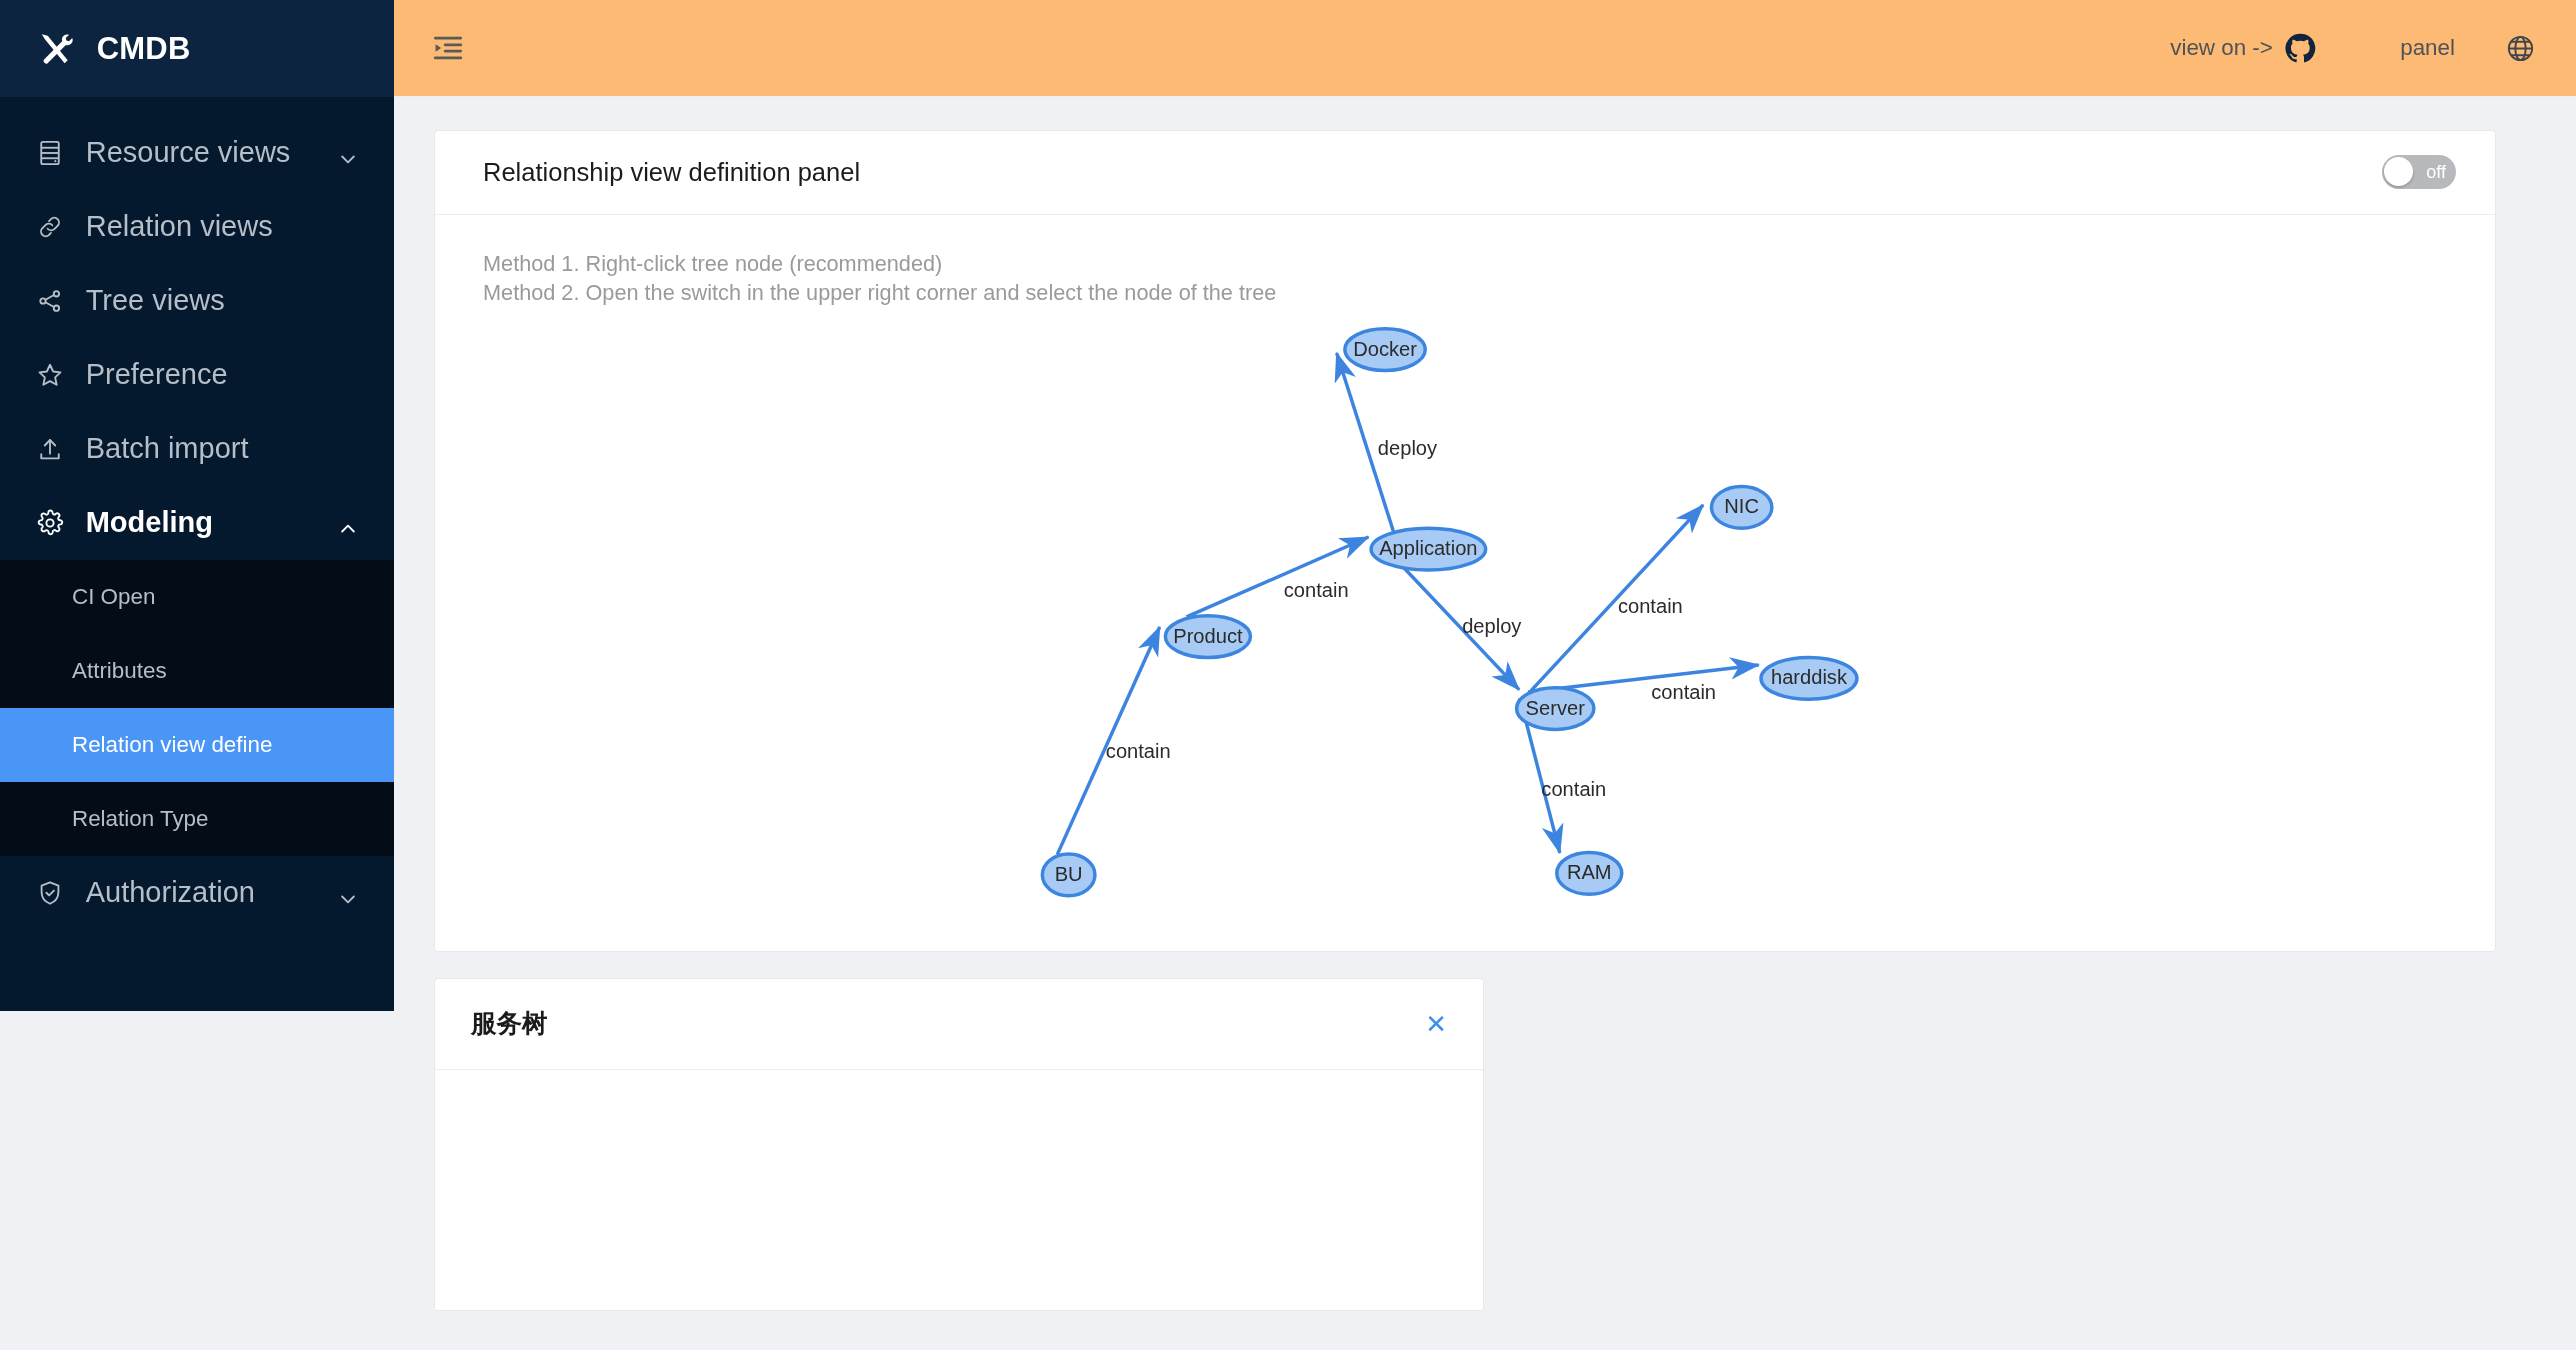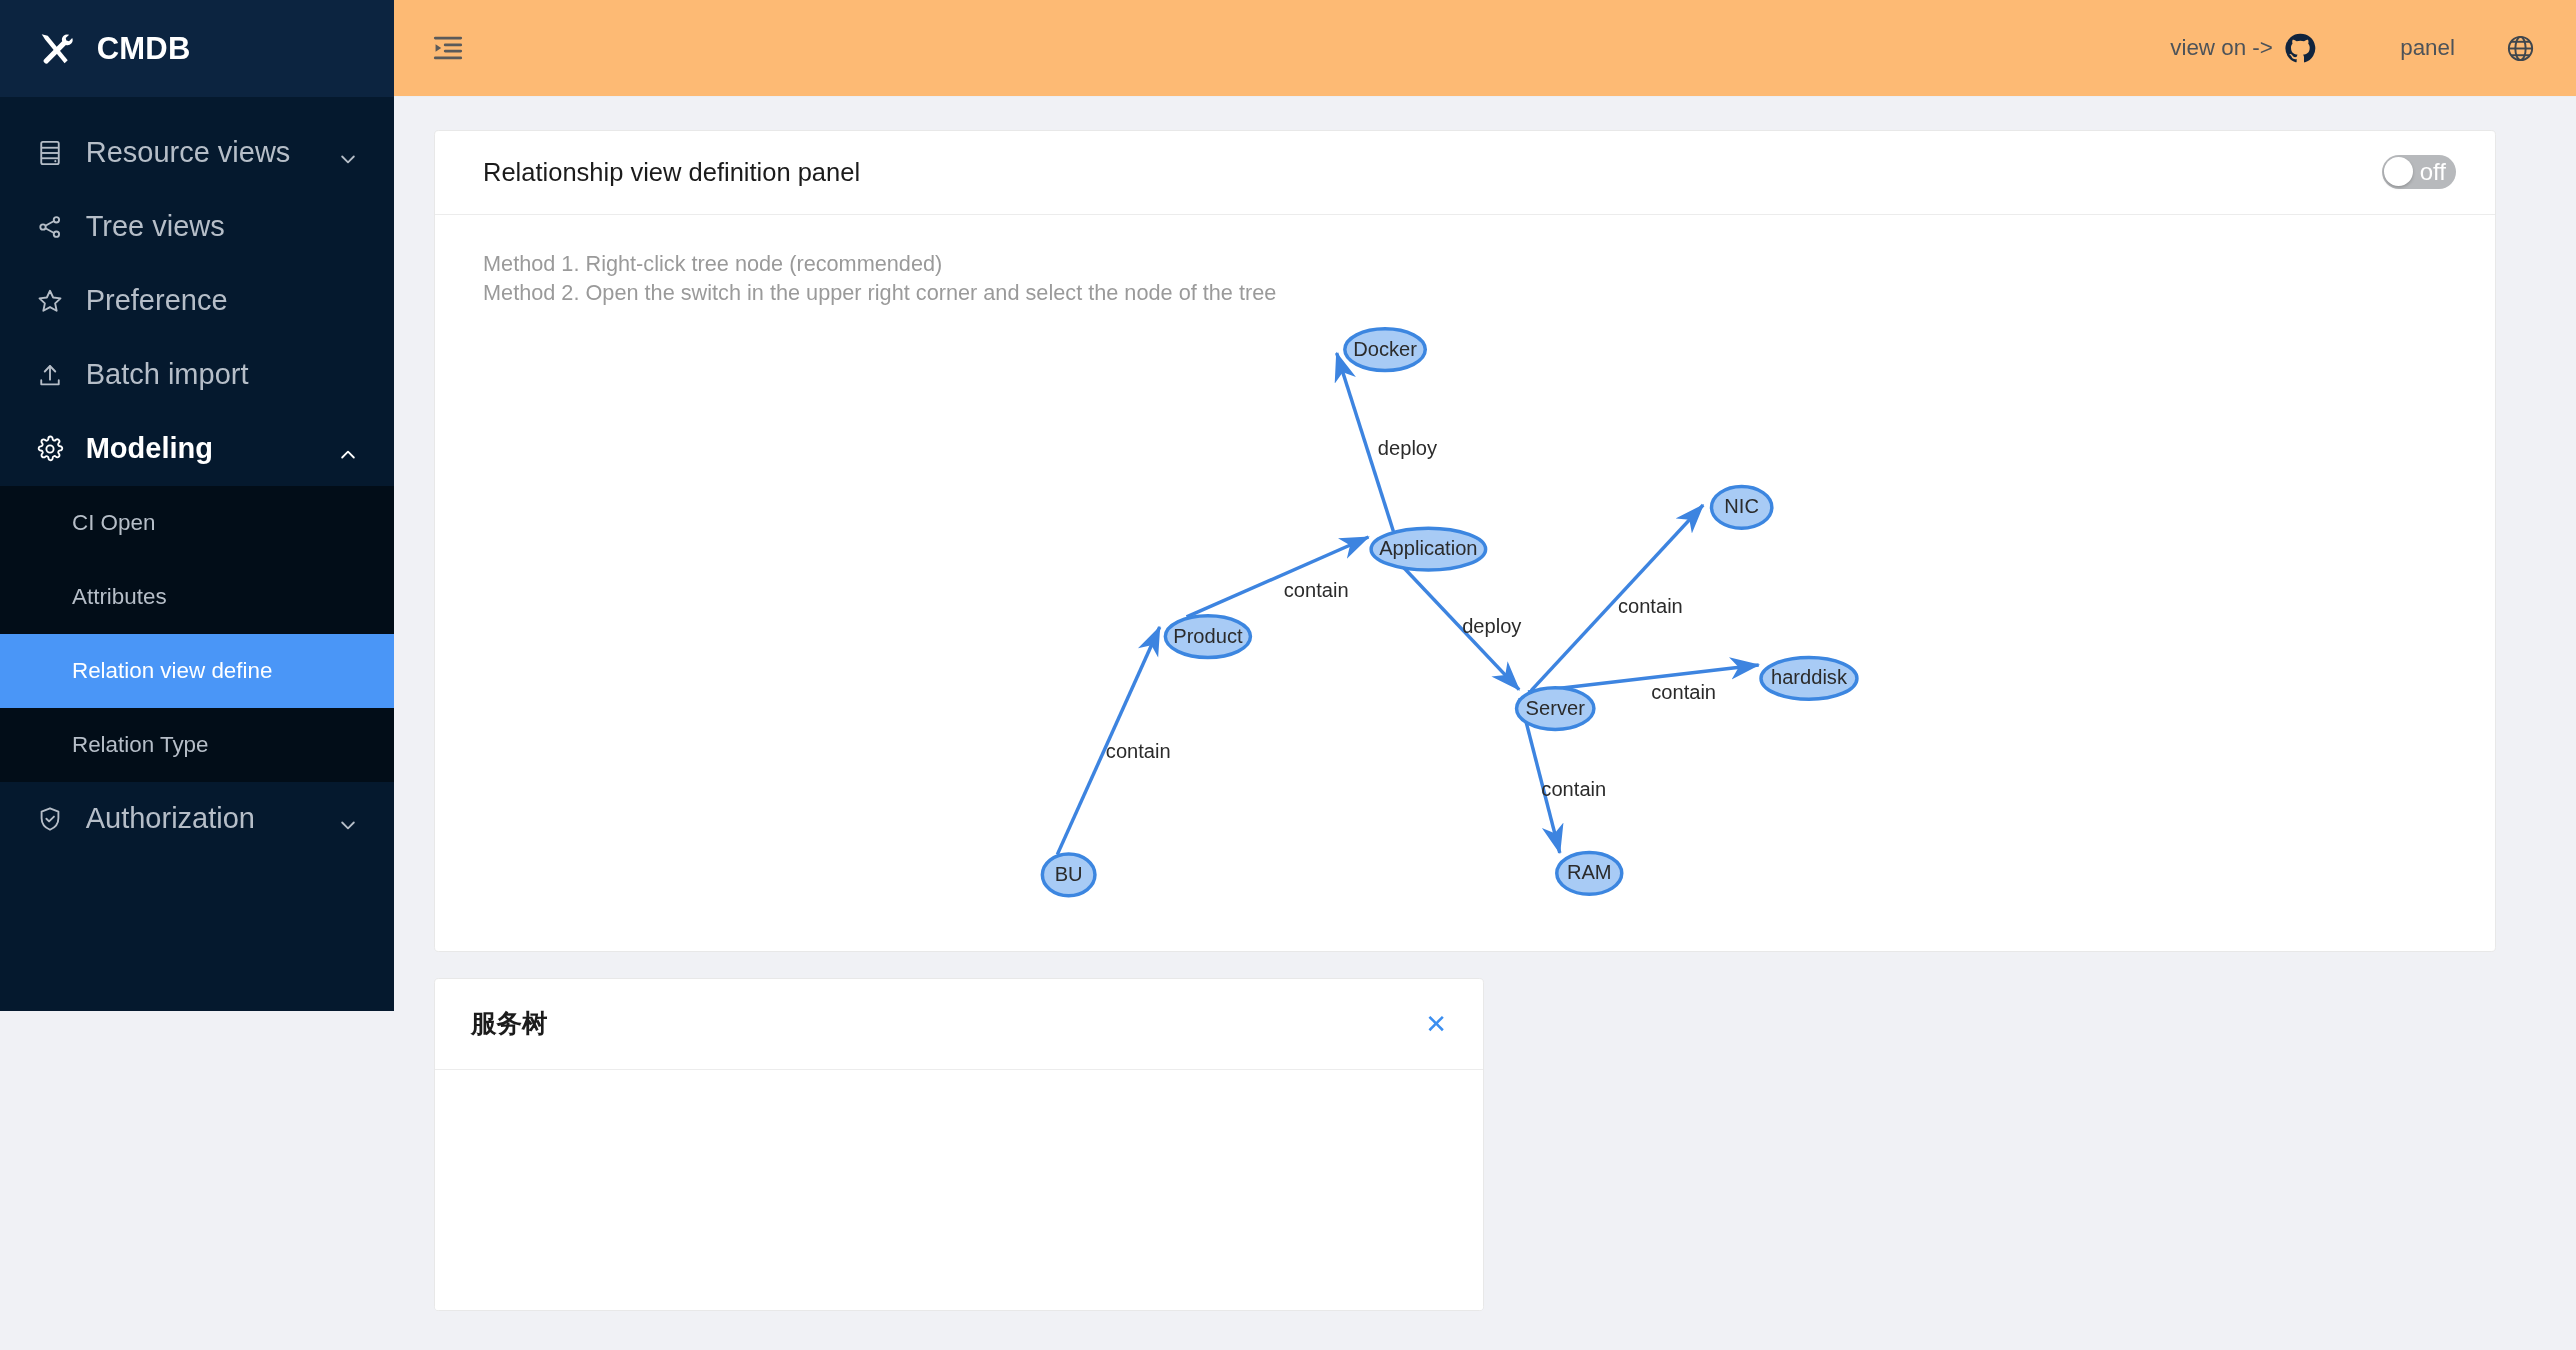--- a/index.html
+++ b/index.html
@@ -95,21 +95,21 @@
     background: #b7b9bc; border-radius: 17px;
     position: relative; cursor: pointer;
     display: flex; align-items: center; justify-content: flex-end;
   }
   .switch .knob {
     position: absolute; left: 2.3px; top: 2.3px;
     width: 29px; height: 29px; border-radius: 50%;
     background: #ffffff;
     box-shadow: 0 1.5px 3.1px rgba(0,0,0,.22);
   }
-  .switch .sw-label { color: #ffffff; font-size: 24px; padding-right: 10px; line-height: 1; }
+  .switch .sw-label { color: #ffffff; font-size: 18px; padding-right: 10px; line-height: 1; }
 
   .card-body { position: relative; padding: 34px 48px 0 48px; height: calc(100% - 84px); }
   .hint-line { color: #9a9a9a; font-size: 21.7px; line-height: 1.38; white-space: nowrap; }
 
   .graph-wrap { position: absolute; left: 0; top: 0; width: 100%; height: 100%; }
   .graph-svg { position: absolute; left: 0; top: 0; }
   .node-ellipse { fill: #a8cbf5; stroke: #3c86e0; stroke-width: 4.5; }
   .node-label { fill: #2b2b2b; font-family: "Liberation Sans", sans-serif; font-size: 26px; text-anchor: middle; dominant-baseline: middle; }
   .edge-line { stroke: #3d84e0; stroke-width: 4.5; fill: none; }
   .edge-label { fill: #2b2b2b; font-family: "Liberation Sans", sans-serif; font-size: 26px; text-anchor: middle; }
@@ -163,20 +163,29 @@
           </svg>
         </span>
         <span class="lbl">Resource views</span>
         <span class="caret">
           <svg viewBox="0 0 24 24" width="20" height="20" fill="none" stroke="currentColor" stroke-width="2.2" stroke-linecap="round" stroke-linejoin="round">
               <polyline points="5,9 12,16 19,9"></polyline>
             </svg>
         </span>
       </div>
 
+      <div class="nav-item">
+        <span class="ic">
+          <svg viewBox="0 0 24 24" width="28" height="28" fill="none" stroke="currentColor" stroke-width="1.6" stroke-linecap="round">
+            <path d="M10 13.5a4 4 0 0 0 5.7.3l2.8-2.8a4 4 0 0 0-5.7-5.7l-1.6 1.6"></path>
+            <path d="M14 10.5a4 4 0 0 0-5.7-.3l-2.8 2.8a4 4 0 0 0 5.7 5.7l1.6-1.6"></path>
+          </svg>
+        </span>
+        <span class="lbl">Relation views</span>
+      </div>
 
       <div class="nav-item">
         <span class="ic">
           <svg viewBox="0 0 24 24" width="28" height="28" fill="none" stroke="currentColor" stroke-width="1.6">
             <circle cx="17.5" cy="5.8" r="2.3"></circle>
               <circle cx="6" cy="12" r="2.3"></circle>
               <circle cx="17.5" cy="18.2" r="2.3"></circle>
             <line x1="8.1" y1="10.9" x2="15.4" y2="6.9"></line>
               <line x1="8.1" y1="13.1" x2="15.4" y2="17.1"></line>
           </svg>

